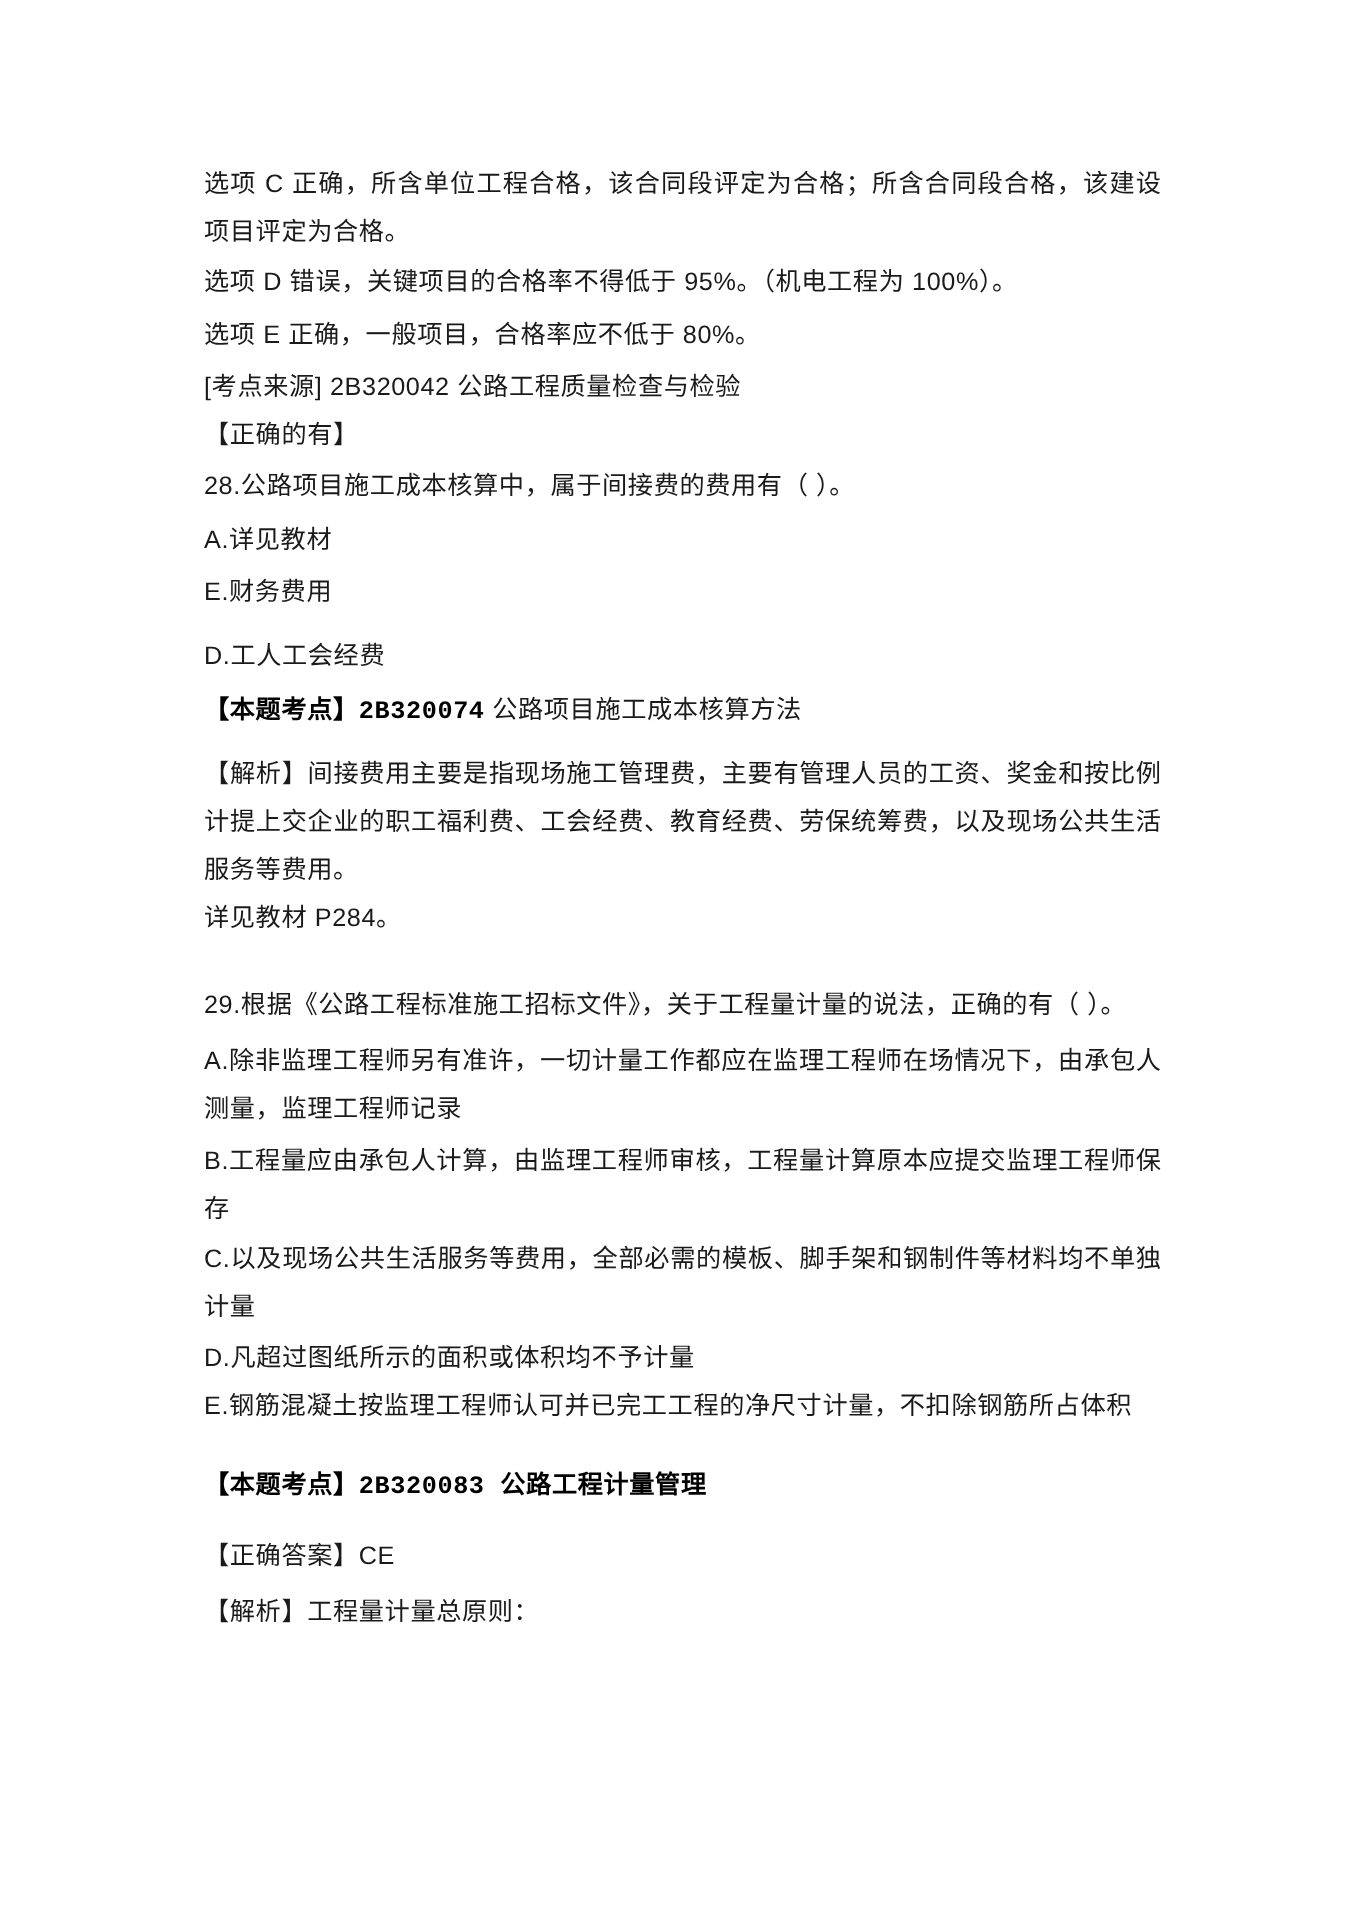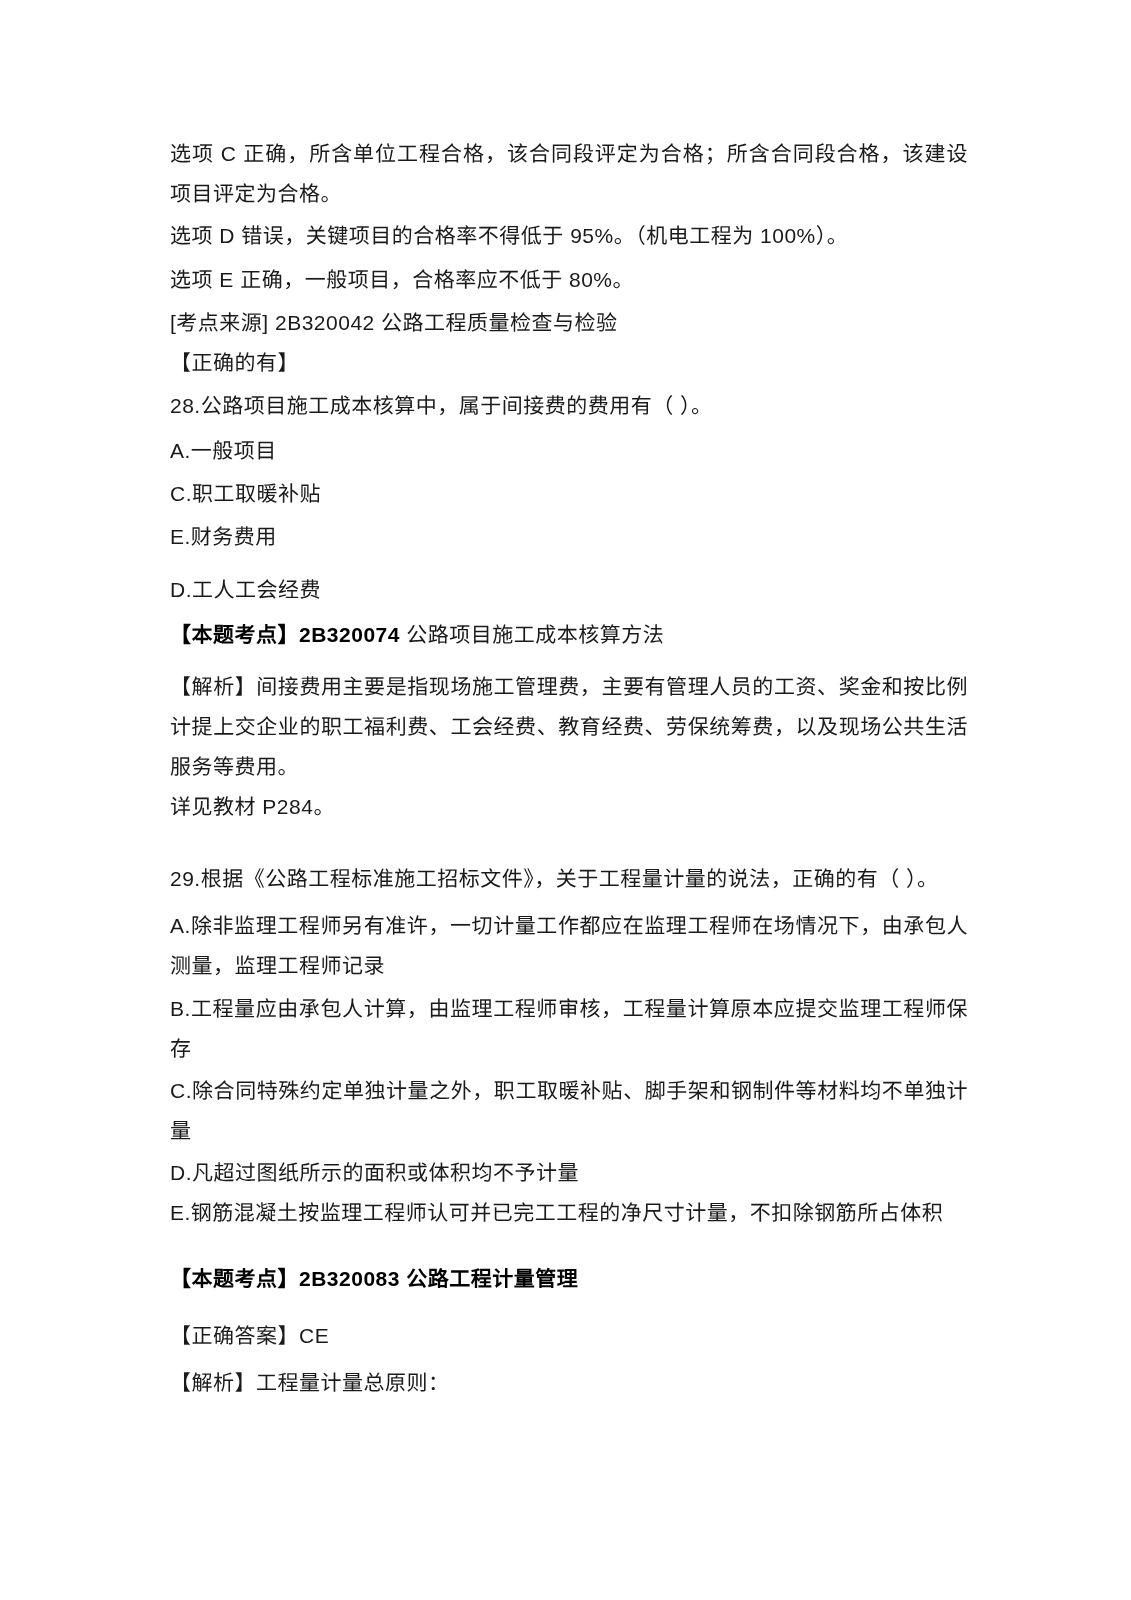--- a/index.html
+++ b/index.html
@@ -28,49 +28,49 @@
     line-height: 40px;
     text-align: justify;
     letter-spacing: 0.5px;
     word-break: break-all;
     color: #1a1a1a;
   }
   .para:last-child { margin-bottom: 0; }
   .b {
     font-weight: 700;
     color: #000000;
+    font-family: Liberation Mono, monospace;
   }
 </style>
 </head>
 <body>
 
 <div class="page">
   <div class="content">
 
     <p class="para" style="margin-bottom:2px">选项 C 正确，所含单位工程合格，该合同段评定为合格；所含合同段合格，该建设项目评定为合格。</p>
     <p class="para" style="margin-bottom:4px">选项 D 错误，关键项目的合格率不得低于 95%。（机电工程为 100%）。</p>
     <p class="para" style="margin-bottom:3px">选项 E 正确，一般项目，合格率应不低于 80%。</p>
     <p class="para" style="margin-bottom:0px">[考点来源] 2B320042 公路工程质量检查与检验</p>
     <p class="para" style="margin-bottom:3px">【正确的有】</p>
 
     <p class="para" style="margin-bottom:5px">28.公路项目施工成本核算中，属于间接费的费用有（ ）。</p>
-    <p class="para" style="margin-bottom:3px">A.一般项目</p>
-    <p class="para" style="margin-bottom:3px">C.职工取暖补贴</p>
+    <p class="para" style="margin-bottom:3px">A.详见教材</p>
     <p class="para" style="margin-bottom:13px">E.财务费用</p>
     <p class="para" style="margin-bottom:5px">D.工人工会经费</p>
 
     <p class="para" style="margin-bottom:12px"><span class="b">【本题考点】2B320074</span><span> 公路项目施工成本核算方法</span></p>
 
     <p class="para" style="margin-bottom:0px">【解析】间接费用主要是指现场施工管理费，主要有管理人员的工资、奖金和按比例计提上交企业的职工福利费、工会经费、教育经费、劳保统筹费，以及现场公共生活服务等费用。</p>
     <p class="para" style="margin-bottom:32px">详见教材 P284。</p>
 
     <p class="para" style="margin-bottom:7px">29.根据《公路工程标准施工招标文件》，关于工程量计量的说法，正确的有（ ）。</p>
     <p class="para" style="margin-bottom:3px">A.除非监理工程师另有准许，一切计量工作都应在监理工程师在场情况下，由承包人测量，监理工程师记录</p>
     <p class="para" style="margin-bottom:2px">B.工程量应由承包人计算，由监理工程师审核，工程量计算原本应提交监理工程师保存</p>
-    <p class="para" style="margin-bottom:2px">C.除合同特殊约定单独计量之外，职工取暖补贴、脚手架和钢制件等材料均不单独计量</p>
+    <p class="para" style="margin-bottom:2px">C.以及现场公共生活服务等费用，全部必需的模板、脚手架和钢制件等材料均不单独计量</p>
     <p class="para" style="margin-bottom:0px">D.凡超过图纸所示的面积或体积均不予计量</p>
     <p class="para" style="margin-bottom:26px">E.钢筋混凝土按监理工程师认可并已完工工程的净尺寸计量，不扣除钢筋所占体积</p>
 
     <p class="para" style="margin-bottom:17px"><span class="b">【本题考点】2B320083 公路工程计量管理</span><span></span></p>
 
     <p class="para" style="margin-bottom:7px">【正确答案】CE</p>
     <p class="para" style="margin-bottom:0px">【解析】工程量计量总原则：</p>
 
   </div>
 </div>

